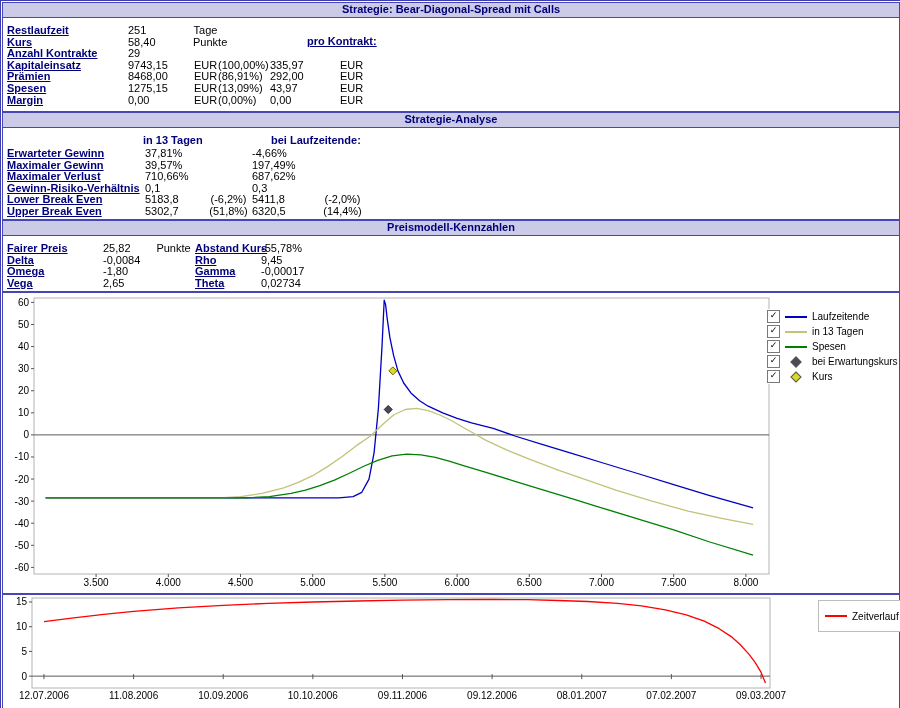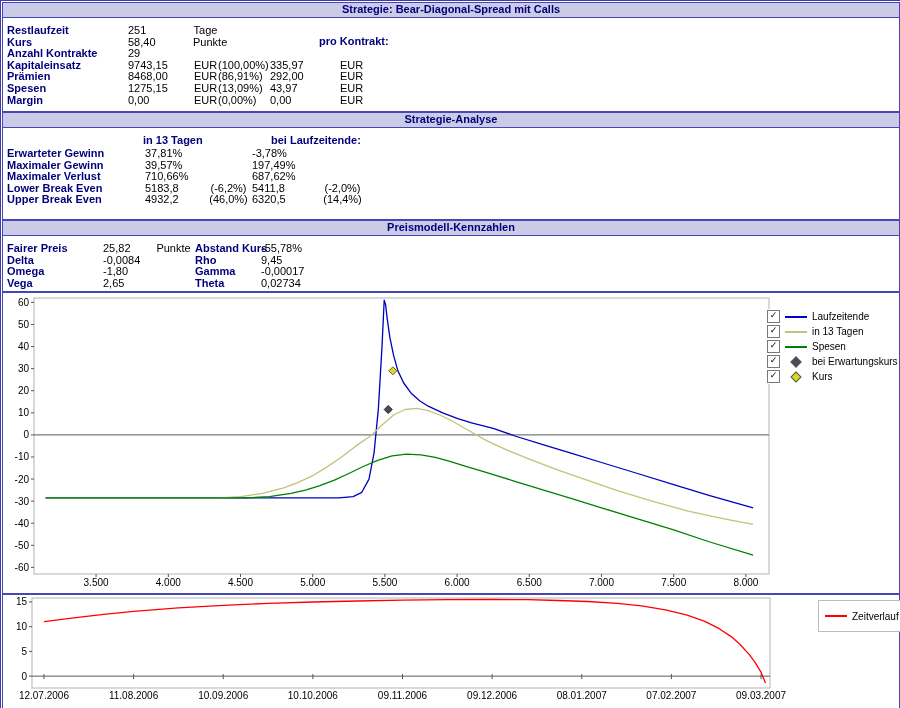--- a/index.html
+++ b/index.html
@@ -7,29 +7,29 @@
   #win{position:relative;width:900px;height:708px;border:1px solid #3c3cb0;background:#ffffff;overflow:hidden;}
   .panel{position:absolute;left:1px;width:896px;border:1px solid #4646b4;background:#ffffff;}
   #panel-strategie{top:1px;height:108px;}
   #panel-analyse{top:111px;height:106px;}
   #panel-preis{top:219px;height:70px;}
   #panel-chart{top:291px;height:300px;}
   #panel-time{top:593px;height:113px;}
   .phdr{height:14px;background:#cbcbe8;border-bottom:1px solid #4646b4;text-align:center;
         font-size:11px;font-weight:bold;color:#00007a;line-height:13px;}
   .pbody{position:relative;font-size:11px;line-height:11.6px;color:#000;padding-top:7px;}
-  .lbl{color:#00007a;font-weight:bold;padding-left:4px;white-space:nowrap;}
+  .lbl{color:#00007a;font-weight:bold;padding-left:4px;white-space:nowrap;text-decoration:underline;}
   .ra{white-space:nowrap;}
   .la{padding-left:5px;white-space:nowrap;text-align:center;}
   .s-row{display:grid;grid-template-columns:125px 60px 30px 52px 64px 30px;}
   .a-row{display:grid;grid-template-columns:142px 55px 52px 62px 52px;}
   .p-row{display:grid;grid-template-columns:100px 48px 40px 70px 58px;}
   .hdr2{position:absolute;top:7px;font-weight:bold;color:#00007a;font-size:11px;}
   #analyse-col1{left:140px;} #analyse-col2{left:268px;}
-  #prokontrakt{position:absolute;top:18px;left:312px;}
+  #prokontrakt{position:absolute;top:18px;left:300px;}
   #analyse-rows{margin-top:13px;}
   svg{display:block;}
   #legend-payoff{position:absolute;left:764px;top:16px;width:130px;background:#fff;}
   .legend-item{display:flex;align-items:center;height:15px;font-size:10px;color:#000;white-space:nowrap;}
   .cb{flex:0 0 11px;width:11px;height:11px;border:1px solid #787878;background:#fff;
       font-size:9px;line-height:9px;text-align:center;color:#000;margin-right:4px;}
   .sample-wrap{flex:0 0 24px;display:flex;justify-content:center;align-items:center;margin-right:4px;}
   .sline{width:22px;height:2px;}
   .sdiamond{width:6px;height:6px;transform:rotate(45deg);border:1px solid #555;}
   #legend-time{position:absolute;left:815px;top:5px;background:#fff;border:1px solid #bcbcbc;padding:1px 5px;}
@@ -108,48 +108,55 @@
   <div class="panel" id="panel-analyse">
     <div class="phdr">Strategie-Analyse</div>
     <div class="pbody">
       <span class="hdr2" id="analyse-col1">in 13 Tagen</span>
       <span class="hdr2" id="analyse-col2">bei Laufzeitende:</span>
       <div id="analyse-rows">
           <div class="a-row">
             <span class="lbl">Erwarteter Gewinn</span>
             <span class="ra">37,81%</span>
             <span class="la"></span>
-            <span class="ra">-3,78%</span>
+            <span class="ra">-4,66%</span>
             <span class="la"></span>
           </div>
           <div class="a-row">
             <span class="lbl">Maximaler Gewinn</span>
             <span class="ra">39,57%</span>
             <span class="la"></span>
             <span class="ra">197,49%</span>
             <span class="la"></span>
           </div>
           <div class="a-row">
             <span class="lbl">Maximaler Verlust</span>
             <span class="ra">710,66%</span>
             <span class="la"></span>
             <span class="ra">687,62%</span>
+            <span class="la"></span>
+          </div>
+          <div class="a-row">
+            <span class="lbl">Gewinn-Risiko-Verhältnis</span>
+            <span class="ra">0,1</span>
+            <span class="la"></span>
+            <span class="ra">0,3</span>
             <span class="la"></span>
           </div>
           <div class="a-row">
             <span class="lbl">Lower Break Even</span>
             <span class="ra">5183,8</span>
             <span class="la">(-6,2%)</span>
             <span class="ra">5411,8</span>
             <span class="la">(-2,0%)</span>
           </div>
           <div class="a-row">
             <span class="lbl">Upper Break Even</span>
-            <span class="ra">4932,2</span>
-            <span class="la">(46,0%)</span>
+            <span class="ra">5302,7</span>
+            <span class="la">(51,8%)</span>
             <span class="ra">6320,5</span>
             <span class="la">(14,4%)</span>
           </div>
         </div>
     </div>
   </div>
 
   <div class="panel" id="panel-preis">
     <div class="phdr">Preismodell-Kennzahlen</div>
     <div class="pbody">

